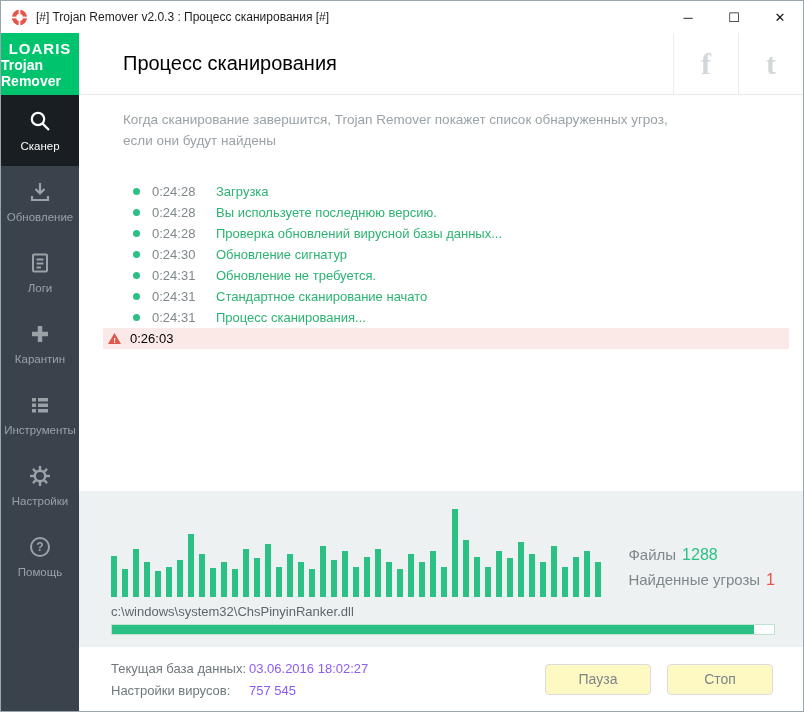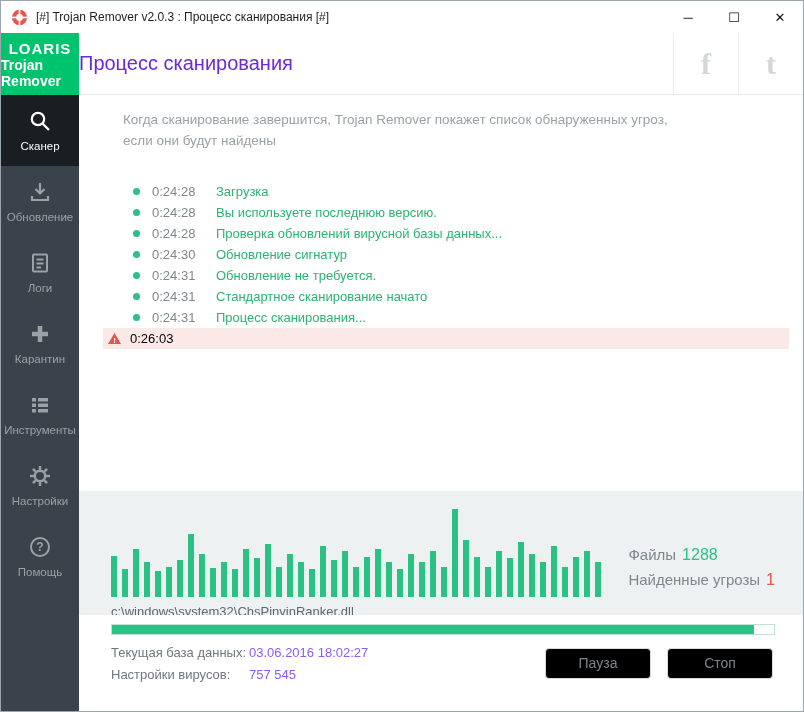--- a/index.html
+++ b/index.html
@@ -22,60 +22,60 @@
   .logo { height:62px; background:#00c36e; color:#fff; display:flex; flex-direction:column; align-items:center; justify-content:center; flex:0 0 auto; }
   .logo-name { font-size:15px; font-weight:bold; letter-spacing:1px; }
   .logo-sub { font-size:14px; margin-top:0;font-weight:bold; }
   .nav-item { height:71px; display:flex; flex-direction:column; align-items:center; justify-content:center; gap:7px; color:#99a2a7; cursor:pointer; }
   .nav-item.active { background:#191e22; color:#fff; }
   .nav-label { font-size:11.5px; }
   .nav-item svg { display:block; }
 
   
   .page-header { height:62px; border-bottom:1px solid #e9e9e9; display:flex; align-items:stretch; flex:0 0 auto; background:#fff; }
-  .page-title { flex:1; align-self:center; font-size:20px; color:#6d28d9; font-weight:normal; }
+  .page-title { flex:1; align-self:center; padding-left:44px; font-size:20px; color:#000000; font-weight:normal; }
   .social-box { width:65px; border-left:1px solid #ececec; display:flex; align-items:center; justify-content:center; cursor:pointer; }
   .social-glyph { font-family:"Liberation Serif", serif; font-weight:bold; font-size:30px; color:#d2d7d9; line-height:1; }
 
   
   .info-strip { height:74px; padding:15px 110px 0 44px; font-size:13.5px; line-height:1.55; color:#9aa2a7; background:#fff; flex:0 0 auto; }
 
   
   .log { height:322px; padding-top:12px; background:#fff; overflow:hidden; flex:0 0 auto; }
   .log-row { height:21px; display:flex; align-items:center; margin:0 14px 0 24px; font-size:13px; }
   .marker { width:14px; display:flex; justify-content:center; align-items:center; margin-left:26px; margin-right:9px; flex:0 0 auto; }
   .dot { width:7px; height:7px; border-radius:50%; background:#2bc185; }
   .time { width:64px; color:#7e878b; flex:0 0 auto; }
   .msg { color:#2bb371; flex:1; white-space:nowrap; overflow:hidden; }
   .log-row.alert { background:#fbe9e7; }
   .log-row.alert .marker { margin-left:4px; }
   .log-row.alert .time { color:#000000; }
   .log-row.alert .msg { color:#a8423a; }
 
   
-  .scan-panel { height:124px; background:#edf1f2; padding:10px 28px 0 32px; flex:0 0 auto; }
+  .scan-panel { height:156px; background:#edf1f2; padding:10px 28px 0 32px; flex:0 0 auto; }
   .bars-row { display:flex; align-items:flex-end; height:96px; }
   .bars { display:flex; align-items:flex-end; gap:5px; width:492px; height:92px; flex:0 0 auto; }
   .bar { width:6px; background:#2bc185; flex:0 0 auto; }
   .stats { margin-left:auto; margin-bottom:8px; }
   .stat-line { margin-top:7px; font-size:15px; color:#7e888c; }
   .stat-value { font-size:16px; margin-left:6px; }
   .stat-value.green { color:#2bc185; }
   .stat-value.red { color:#e8544a; }
   .current-file { margin-top:7px; font-size:13px; color:#5d686d; }
   .progress { margin-top:5px; height:11px; background:#fcfefd; border:1px solid #bfe3d2; position:relative; }
   .progress-fill { height:100%; background:#2bc185; width:0%; }
 
   
   .footer { flex:1; background:#fff; display:flex; align-items:center; padding:0 30px 0 32px;border-radius:31px; }
   .db-info { display:grid; grid-template-columns:138px auto; row-gap:7px; font-size:13px; }
   .db-label { color:#6e787d; }
   .db-value { color:#8b5cf6; }
   .buttons { margin-left:auto; display:flex; gap:16px; }
-  .btn { width:106px; height:31px; background:#000000; border:1px solid #d9dde0; border-radius:4px; color:#7b858a; font-size:14px; display:flex; align-items:center; justify-content:center; cursor:pointer; }
+  .btn { width:106px; height:31px; background:#fef9c3; border:1px solid #d9dde0; border-radius:4px; color:#7b858a; font-size:14px; display:flex; align-items:center; justify-content:center; cursor:pointer; }
 </style>
 </head>
 <body>
 
 <div class="window">
 
   <div class="titlebar">
     <svg class="app-icon" viewBox="0 0 20 20">
       <circle cx="10" cy="10" r="9" fill="#e8544a"></circle>
       <circle cx="10" cy="10" r="4" fill="#fff"></circle>

